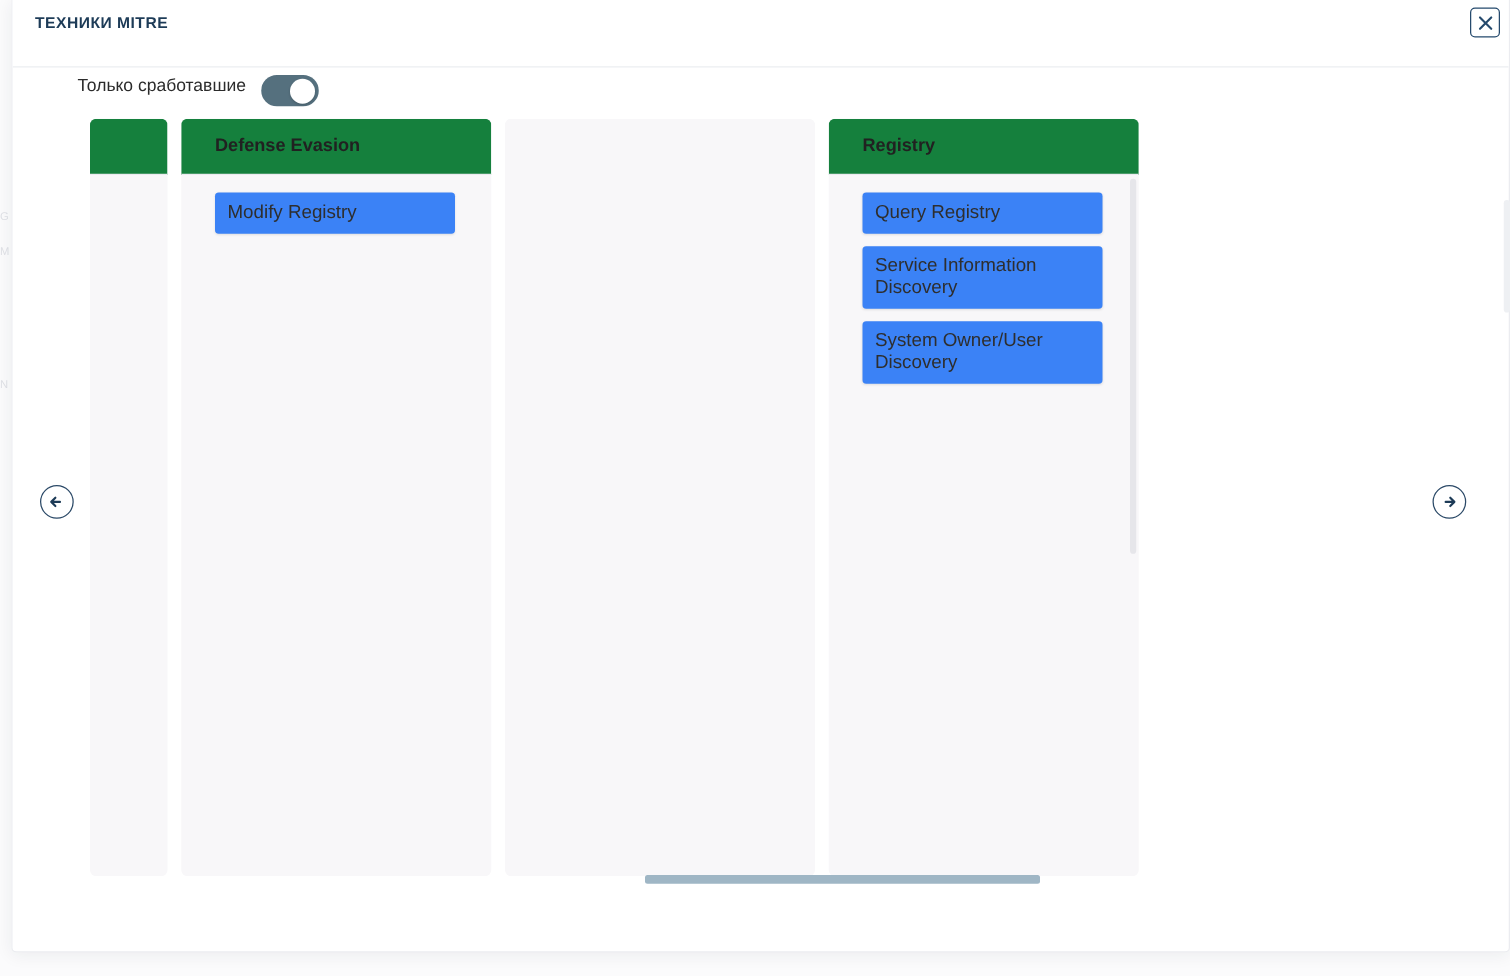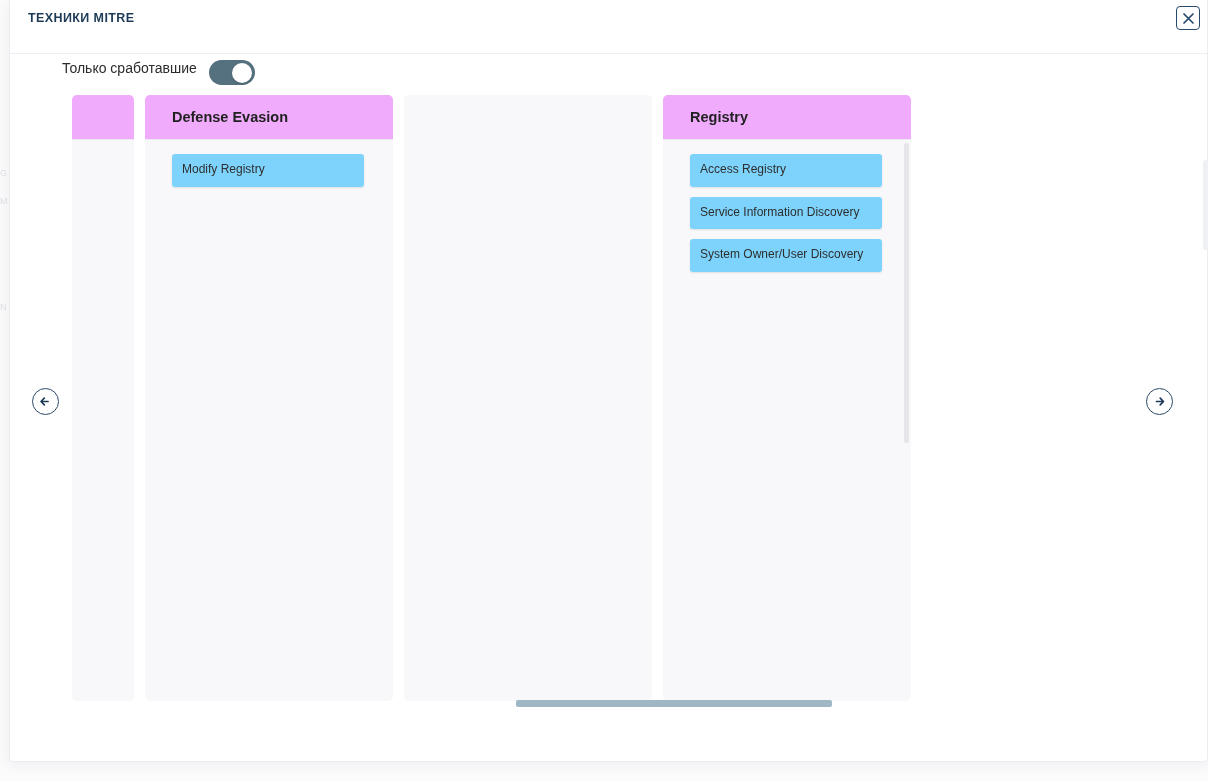--- a/index.html
+++ b/index.html
@@ -142,21 +142,21 @@
     border-radius: 5px;
     display: flex;
     flex-direction: column;
     overflow: hidden;
   }
   .column.narrow { width: 62px; }
 
   .column-header {
     flex: none;
     height: 45px;
-    background: #f0abfc;
+    background: #15803d;
     border-bottom: 1px solid #eceaf0;
     display: flex;
     align-items: center;
     padding: 0 0 0 27px;
   }
   .column-title {
     font-size: 14.5px;
     font-weight: bold;
     color: #212121;
     white-space: nowrap;
@@ -169,24 +169,24 @@
     overflow-y: auto;
     overflow-x: hidden;
   }
   .column-body::-webkit-scrollbar { width: 6px; }
   .column-body::-webkit-scrollbar-thumb {
     background: #e2e2e6;
     border-radius: 3px;
   }
 
   .card {
-    background: #7dd3fc;
+    background: #3b82f6;
     border-radius: 3px;
     color: #2e2e2e;
-    font-size: 12px;
+    font-size: 15px;
     line-height: 17.5px;
     padding: 7px 10px 8px 10px;
     margin-bottom: 10px;
     box-shadow: 0 1px 2px rgba(0,0,0,.10);
     cursor: pointer;
     word-wrap: break-word;
   }
   .card.wide { width: 192px; }
   .col-scroll-thumb {
     position: absolute;
@@ -291,21 +291,21 @@
 
         <div class="column">
           <div class="column-body"></div>
         </div>
 
         <div class="column">
           <div class="column-header">
             <span class="column-title">Registry</span>
           </div>
           <div class="column-body">
-            <div class="card wide">Access Registry</div>
+            <div class="card wide">Query Registry</div>
             <div class="card wide">Service Information Discovery</div>
             <div class="card wide">System Owner/User Discovery</div>
             <div class="col-scroll-thumb"></div>
           </div>
         </div>
 
 
       </div>
     </div>
 

